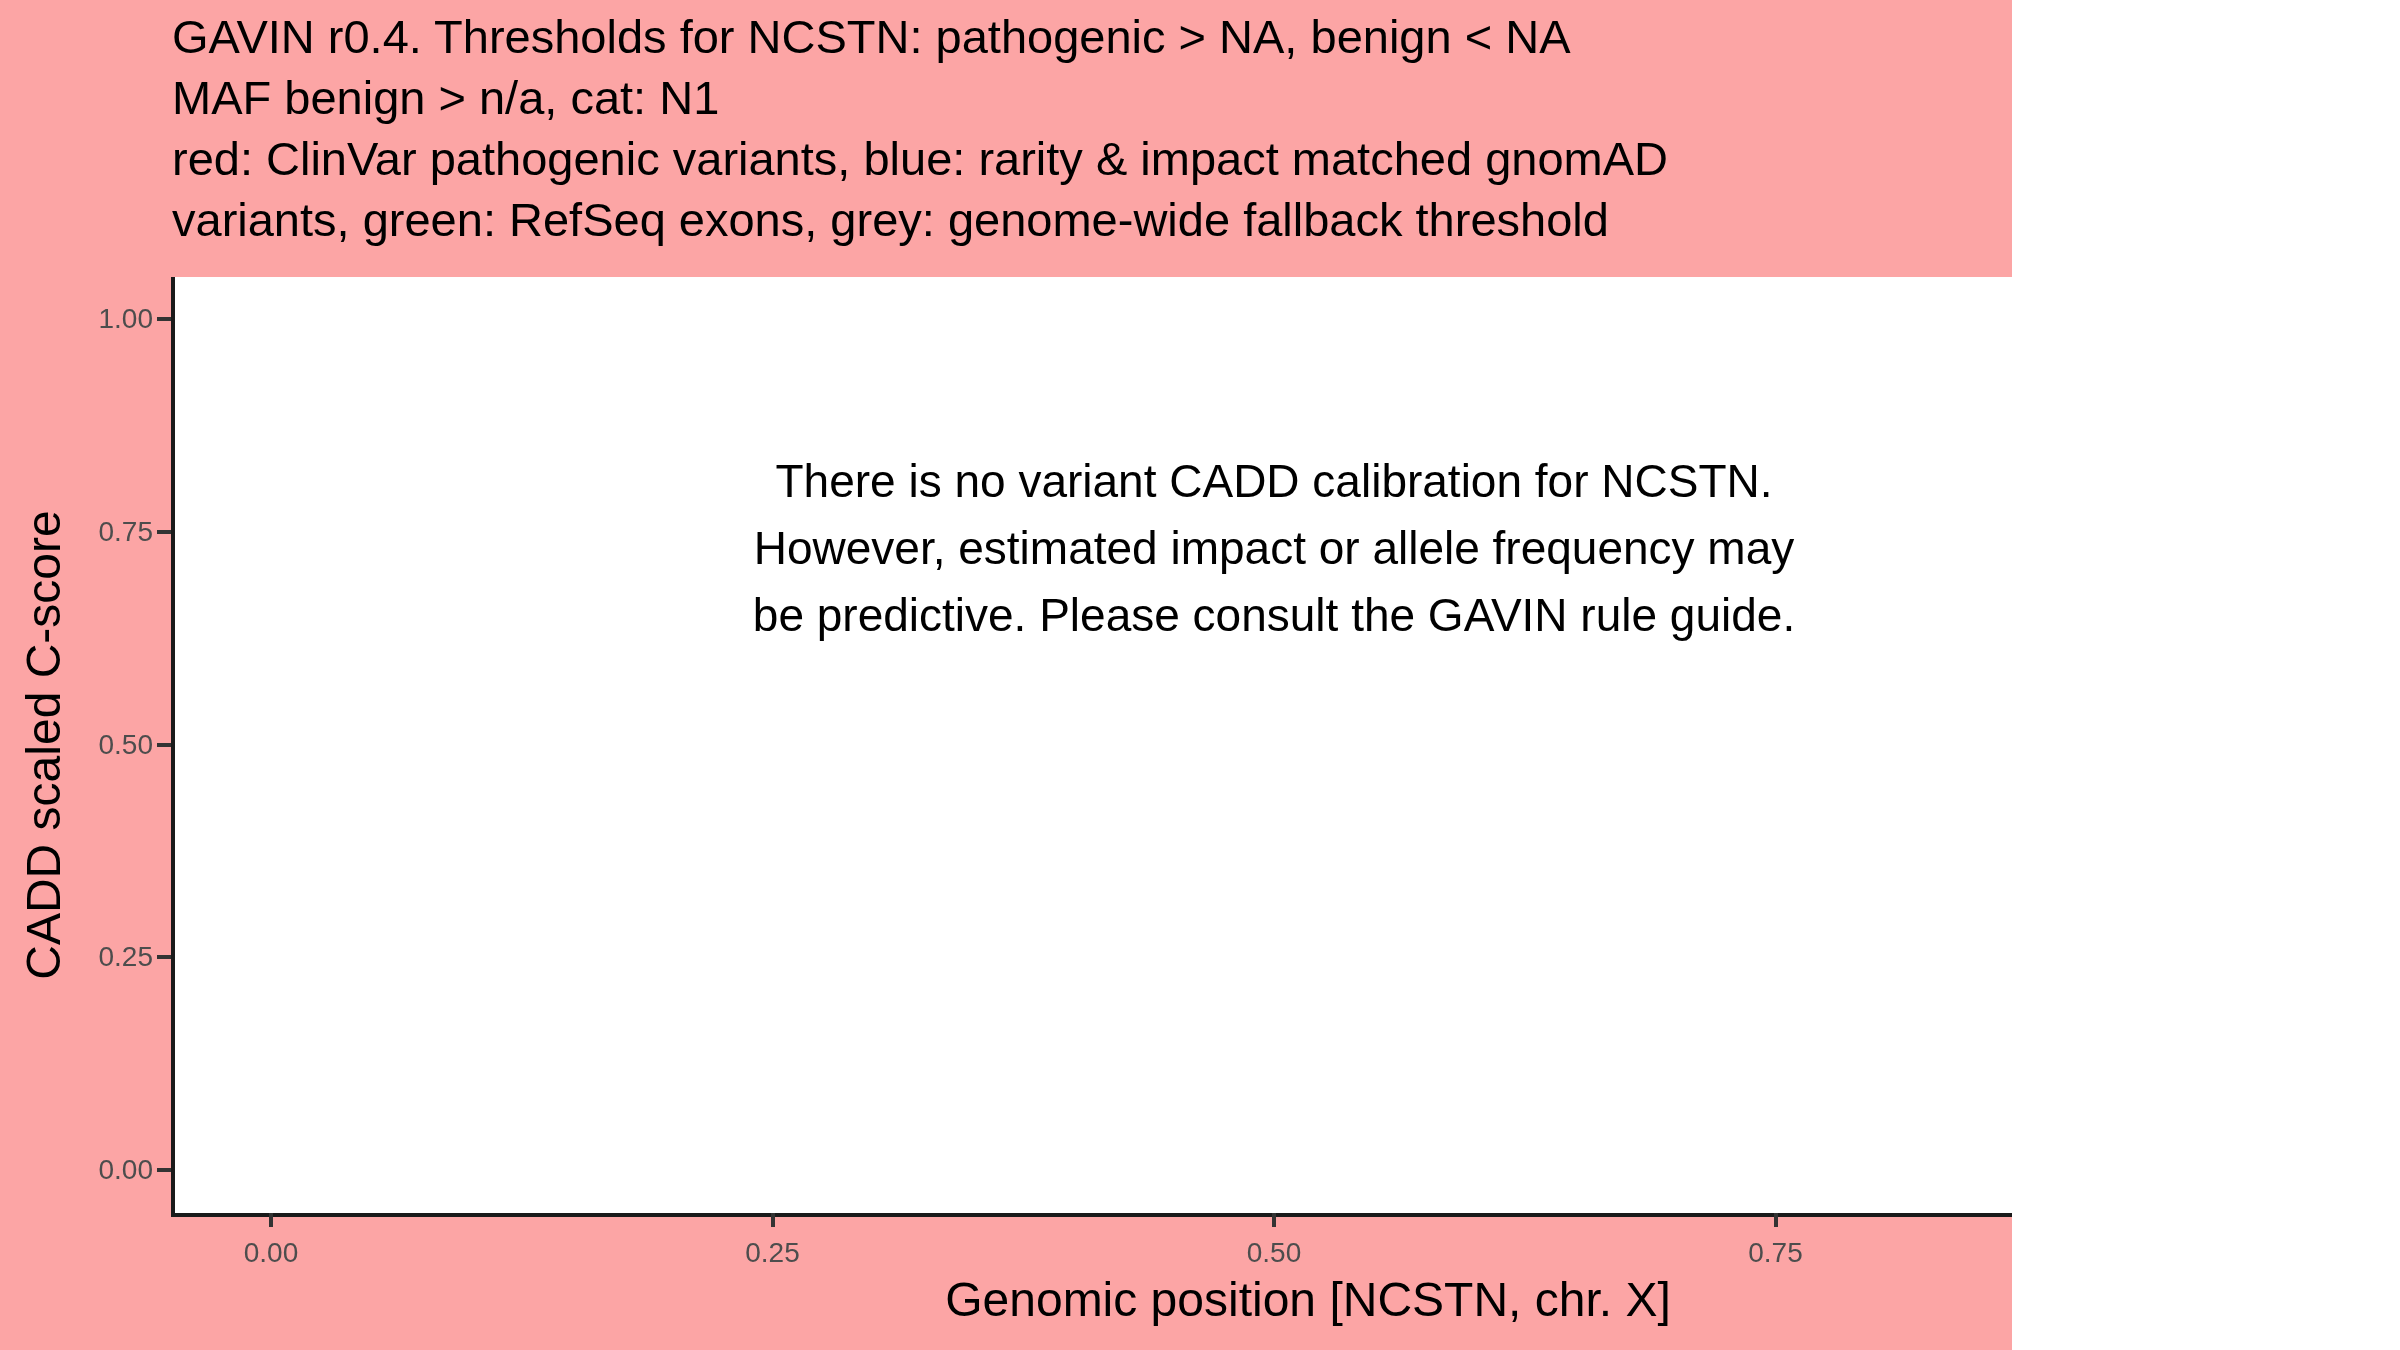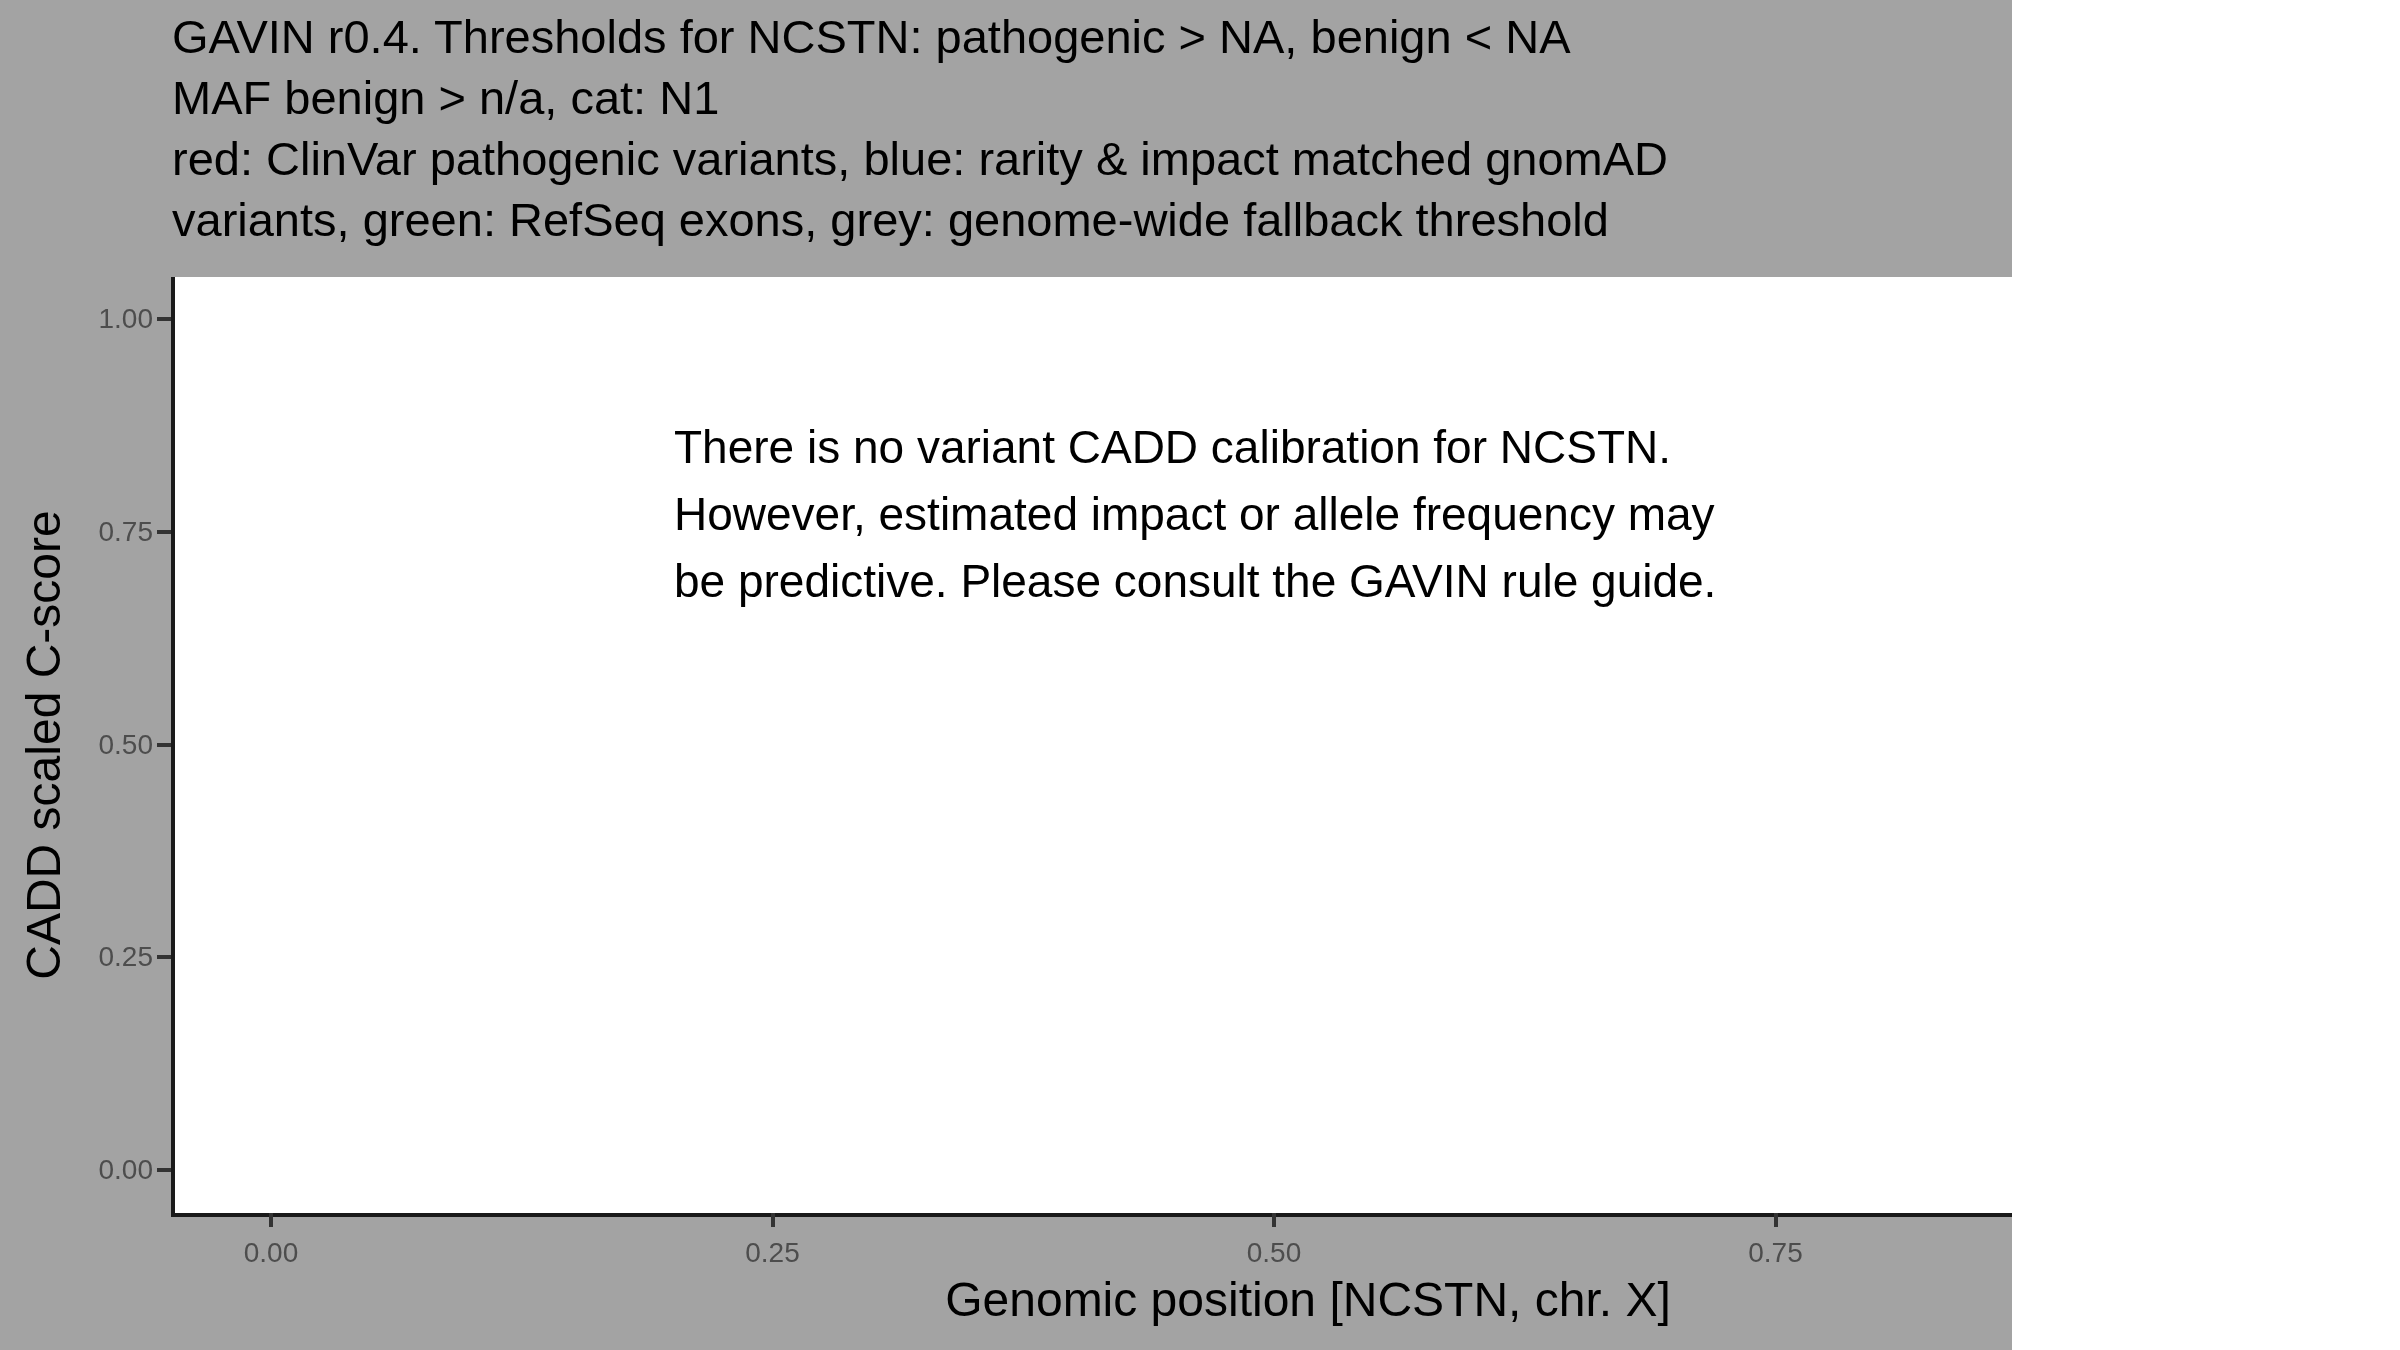--- a/index.html
+++ b/index.html
@@ -4,21 +4,21 @@
 <style>
   html, body {
     margin: 0;
     padding: 0;
     background: #ffffff;
   }
   #chart-root {
     position: relative;
     width: 2012px;
     height: 1350px;
-    background: #a3a3a3;
+    background: #fca5a5;
     font-family: "Liberation Sans", sans-serif;
     overflow: hidden;
   }
   .plot-title {
     position: absolute;
     left: 172px;
     top: 6px;
     font-size: 47px;
     line-height: 61px;
     color: #000000;
@@ -31,25 +31,26 @@
     width: 2206px;
     height: 936px;
     box-sizing: content-box;
     border-left: 4px solid #1a1a1a;
     border-bottom: 4px solid #1a1a1a;
     background: #ffffff;
   }
   .panel-message {
     position: absolute;
     left: 1274px;
-    top: 414px;
+    top: 448px;
     transform: translateX(-50%);
     width: 1200px;
     font-size: 46px;
     line-height: 67px;
+    text-align: center;
     color: #000000;
     white-space: pre-line;
   }
   .tick-mark {
     position: absolute;
     background: #333333;
   }
   .tick-label {
     position: absolute;
     font-size: 28px;

